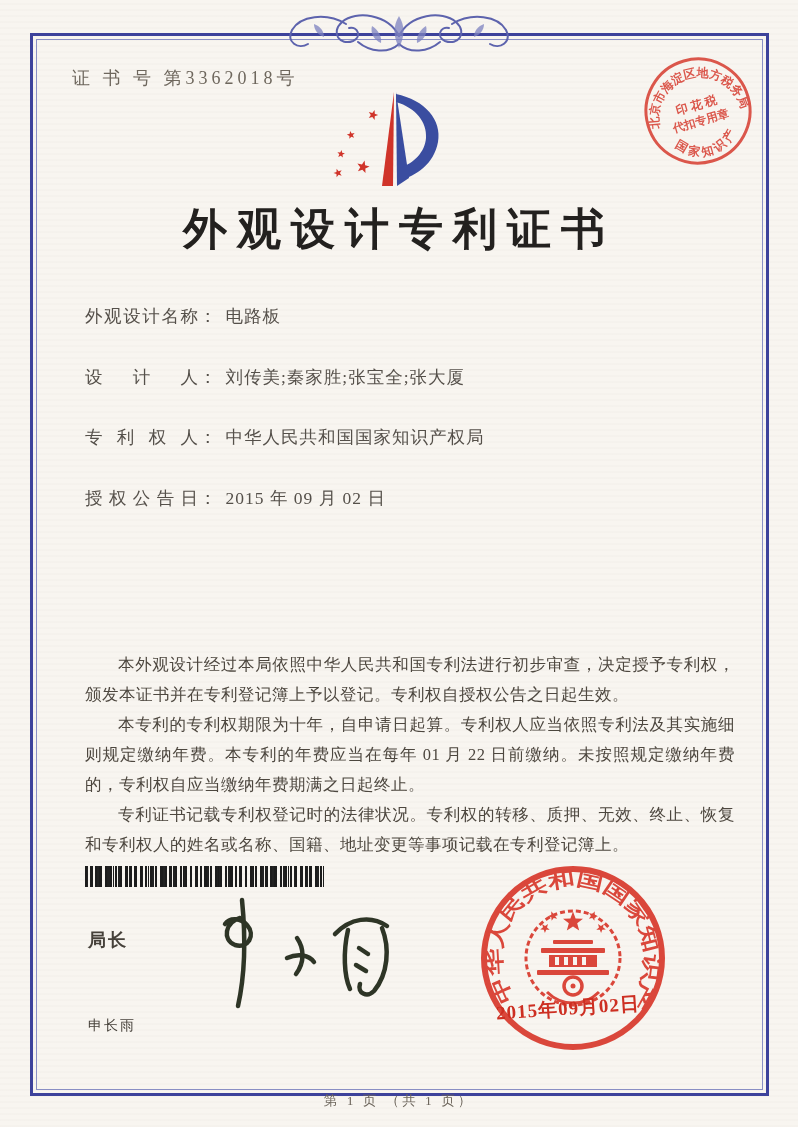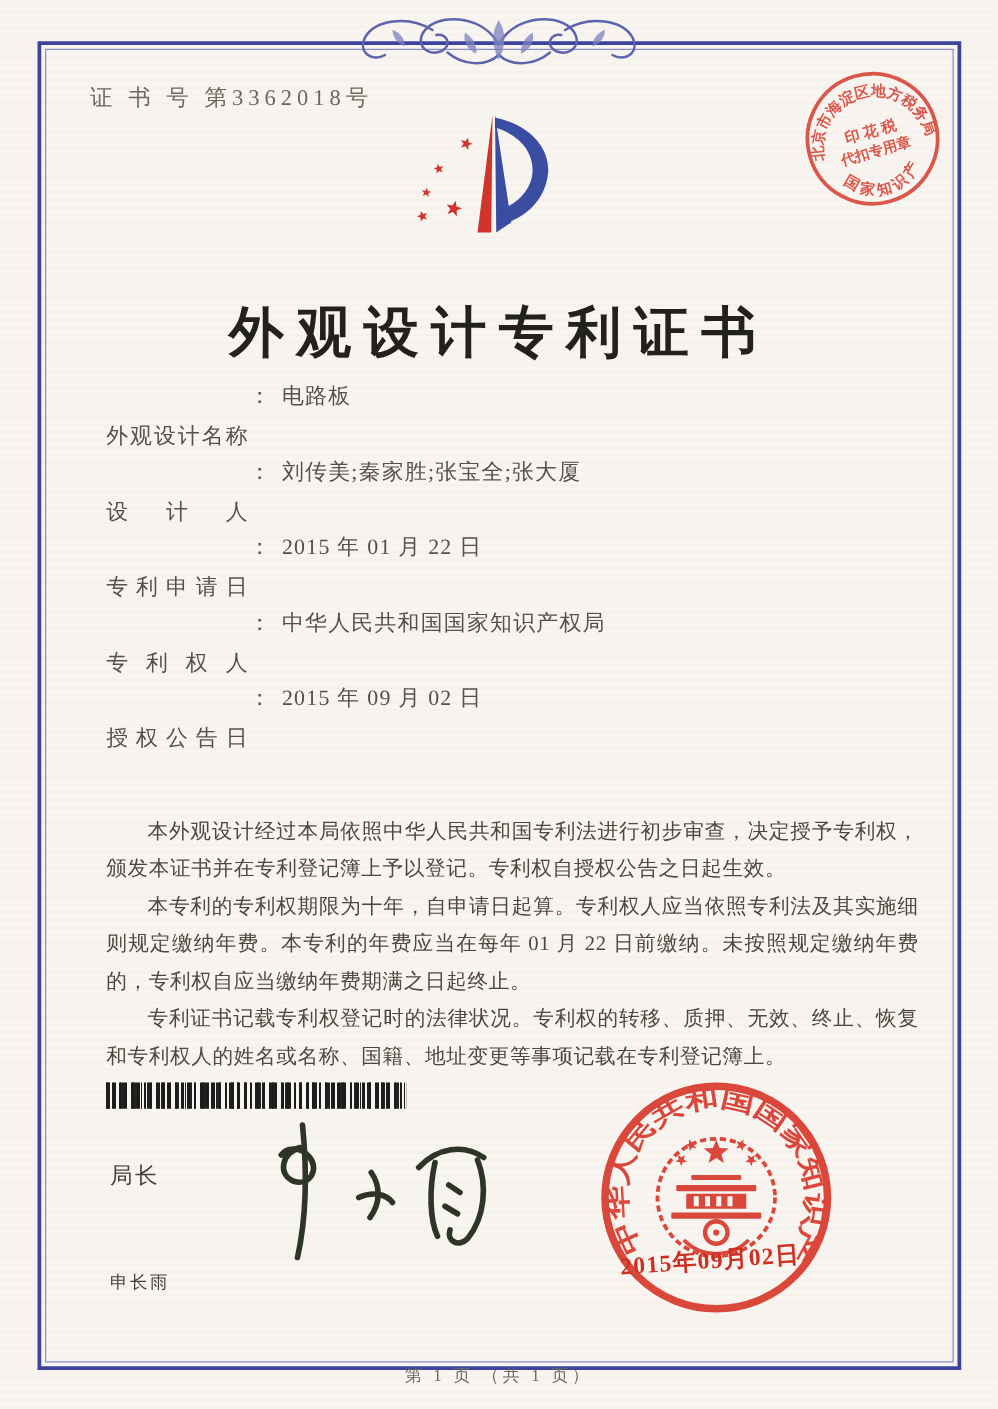--- a/index.html
+++ b/index.html
@@ -35,50 +35,48 @@
   
   .tax-seal{ position:absolute; left:642px; top:55px; width:112px; height:112px;
              transform:rotate(-16deg); opacity:.9; }
   
   .logo{ position:absolute; left:330px; top:86px; width:122px; height:110px; }
   
   .title{
     position:absolute; left:0; top:200px; width:100%;
     text-align:center; font-size:44px; font-weight:700; color:#23211f;
     letter-spacing:10px;
-    margin-top:37px;
   }
   
   .fields{ position:absolute; left:85px; top:304px; width:650px; }
   .frow{ height:60.5px; font-size:17.5px; color:#55504a; letter-spacing:1px; }
   .flabel{
     display:inline-block; width:114px;
     text-align:justify; text-align-last:justify; text-justify:inter-character;
     vertical-align:top;
-    margin-top:32px;
   }
   .fcolon{ display:inline-block; margin-right:8px; }
   
   .body-text{
     position:absolute; left:85px; top:650px; width:650px;
     font-size:16.5px; line-height:30px; color:#4d473f;
     text-align:justify; letter-spacing:0.5px;
   }
   .body-text p{ text-indent:2em; }
   
   .barcode{
     position:absolute; left:85px; top:866px; width:240px; height:21px;
     background:
       repeating-linear-gradient(90deg,#1c1c1c 0 2px,rgba(0,0,0,0) 2px 5px),
       repeating-linear-gradient(90deg,#1c1c1c 0 1px,rgba(0,0,0,0) 1px 7px),
       repeating-linear-gradient(90deg,#222 0 3px,rgba(0,0,0,0) 3px 11px);
   }
   
   .sig-title{ position:absolute; left:88px; top:928px; font-size:18px; color:#46413a;
-              letter-spacing:2px; font-family:"Liberation Sans",sans-serif; }
+              letter-spacing:2px; font-family:"Liberation Sans",sans-serif;font-weight:bold; }
   .sig-name { position:absolute; left:88px; top:1017px; font-size:14px; color:#46413a;
               letter-spacing:2px; font-family:"Liberation Sans",sans-serif; }
   .signature-svg{ position:absolute; left:185px; top:888px; width:255px; height:130px; }
   
   .office-seal{ position:absolute; left:477px; top:862px; width:192px; height:192px; opacity:.92; }
   .seal-date{
     position:absolute; left:496px; top:995px; width:160px;
     font-size:19px; font-weight:700; color:#cd2f22; letter-spacing:1px;
     transform:rotate(-4deg); white-space:nowrap;
   }
@@ -153,23 +151,20 @@
   </svg>
 
   <div class="title">外观设计专利证书</div>
 
   <div class="fields">
     <div class="frow">
       <span class="flabel">外观设计名称</span><span class="fcolon">：</span><span>电路板</span>
     </div>
     <div class="frow">
       <span class="flabel">设计人</span><span class="fcolon">：</span><span>刘传美;秦家胜;张宝全;张大厦</span>
-    </div>
-    <div class="frow">
-      <span class="flabel">专利申请日</span><span class="fcolon">：</span><span>2015 年 01 月 22 日</span>
     </div>
     <div class="frow">
       <span class="flabel">专利权人</span><span class="fcolon">：</span><span>中华人民共和国国家知识产权局</span>
     </div>
     <div class="frow">
       <span class="flabel">授权公告日</span><span class="fcolon">：</span><span>2015 年 09 月 02 日</span>
     </div>
   </div>
 
   <div class="body-text">

